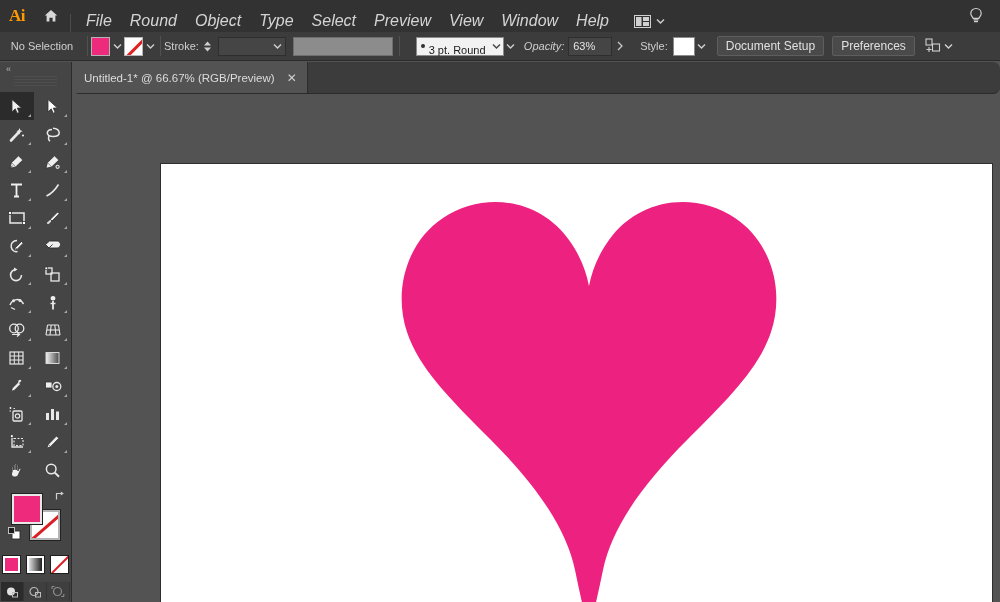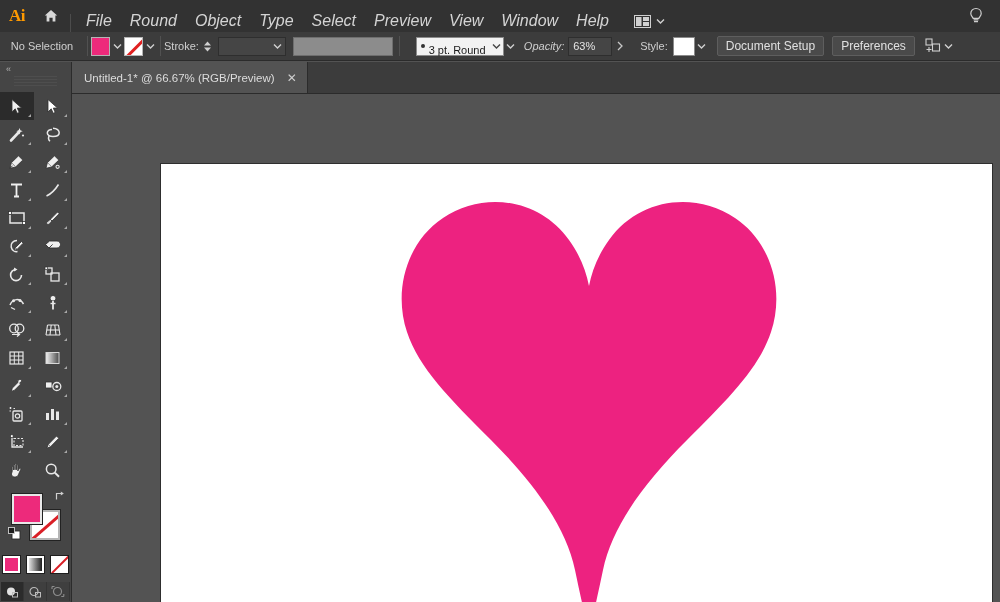--- a/index.html
+++ b/index.html
@@ -114,21 +114,21 @@
     color: #e0e0e0; font-size: 12px; padding: 0 8px;
     display: flex; align-items: center; white-space: nowrap;
     margin-left: 8px; border-radius: 2px;
   }
   #align-tool { margin-left: 10px; display: flex; align-items: center; gap: 2px; }
 
   
   #tabbar {
     position: absolute; left: 72px; top: 62px; width: 928px; height: 32px;
     background: #3c3c3c; border-bottom: 1px solid #2b2b2b;
-    display: flex; align-items: flex-end;
+    display: flex; align-items: flex-end; border-radius: 7px;
   }
   #doc-tab {
     height: 31px; background: #535353; padding: 0 10px 0 12px;
     display: flex; align-items: center; gap: 12px;
     border-right: 1px solid #2b2b2b;
   }
   #doc-tab-title { color: #dcdcdc; font-size: 11.5px; white-space: nowrap; }
   #doc-tab-close { color: #cfcfcf; font-size: 12px; line-height: 10px; }
 
   

